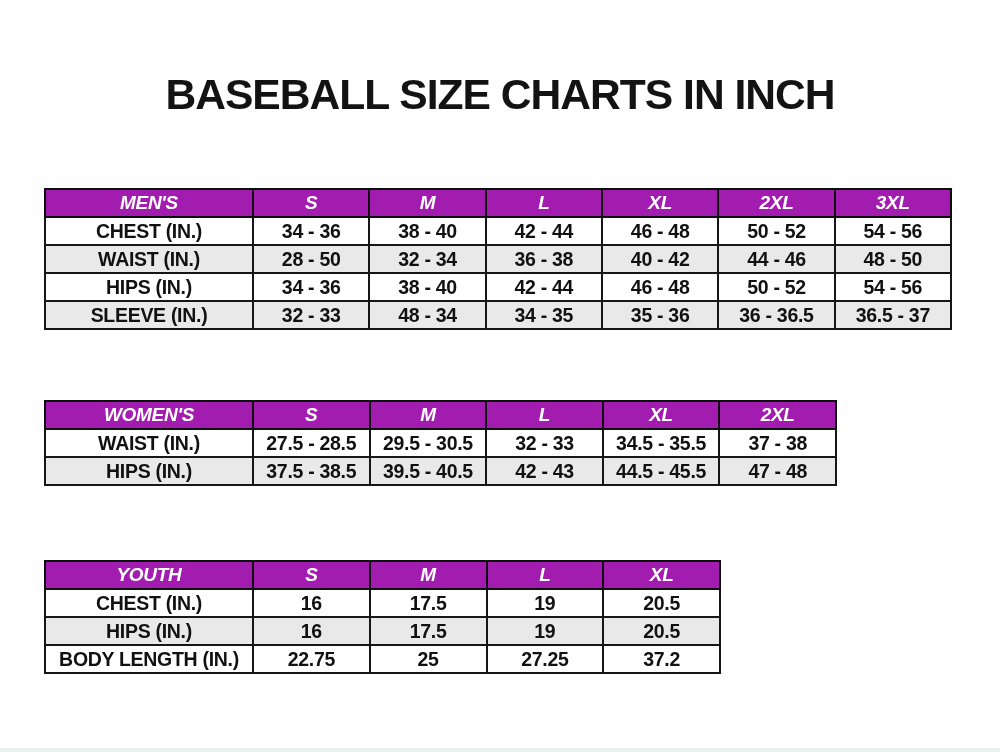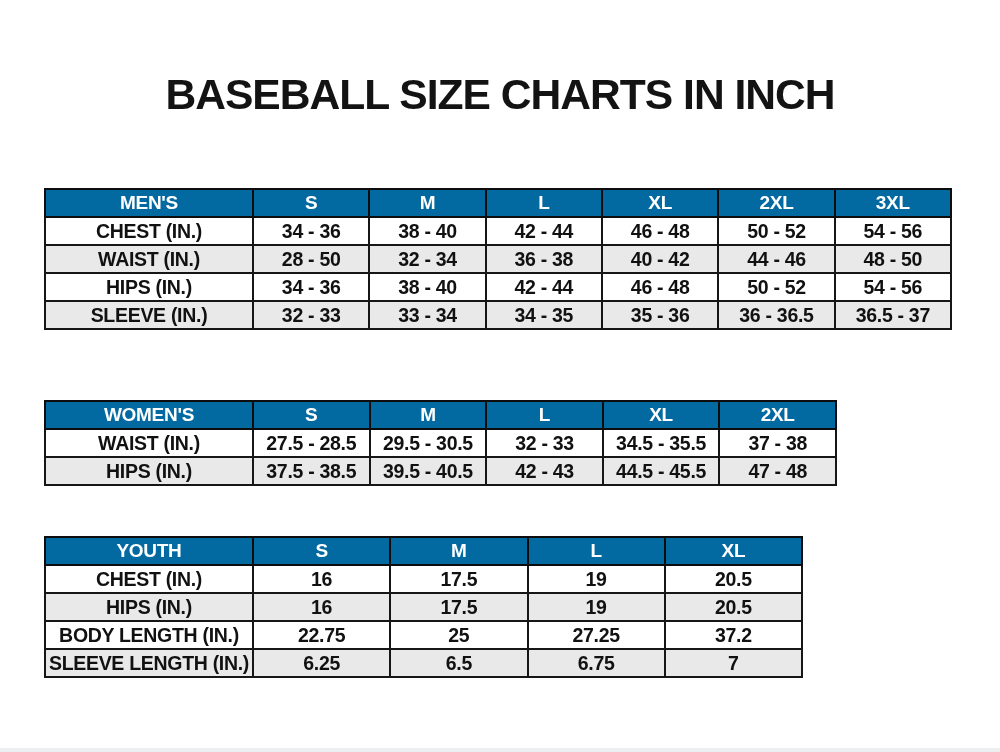--- a/index.html
+++ b/index.html
@@ -30,40 +30,41 @@
   }
   .size-table {
     position: absolute;
     left: 44px;
     border-collapse: collapse;
     table-layout: fixed;
     border: 2px solid #161616;
   }
   .size-table.tbl-mens   { top: 188px; width: 908px; }
   .size-table.tbl-womens { top: 400px; width: 793px; }
-  .size-table.tbl-youth  { top: 536px; width: 759px; }
+  .size-table.tbl-youth  { top: 560px; width: 677px; }
 
   .size-table th,
   .size-table td {
     border: 2px solid #161616;
     height: 26px;
     line-height: 26px;
     padding: 0;
     text-align: center;
     font-weight: bold;
     font-size: 19.5px;
     letter-spacing: -0.3px;
     white-space: nowrap;
     overflow: hidden;
   }
   .size-table thead th {
-    background: #0369a1;
+    background: #a21caf;
     color: #ffffff;
     border-color: #0d0d0d;
     font-size: 19px;
+    font-style: italic;
   }
   .size-table tbody td {
     background: #ffffff;
   }
   .size-table tbody tr:nth-child(even) td {
     background: #e9e9e9;
   }
   
   .bottom-scan-band {
     position: absolute;
@@ -126,21 +127,21 @@
           <td>34 - 36</td>
           <td>38 - 40</td>
           <td>42 - 44</td>
           <td>46 - 48</td>
           <td>50 - 52</td>
           <td>54 - 56</td>
         </tr>
         <tr>
           <td>SLEEVE (IN.)</td>
           <td>32 - 33</td>
-          <td>33 - 34</td>
+          <td>48 - 34</td>
           <td>34 - 35</td>
           <td>35 - 36</td>
           <td>36 - 36.5</td>
           <td>36.5 - 37</td>
         </tr>
       </tbody>
     </table>
 
   <table class="size-table tbl-womens">
       <colgroup>
@@ -213,25 +214,18 @@
           <td>19</td>
           <td>20.5</td>
         </tr>
         <tr>
           <td>BODY LENGTH (IN.)</td>
           <td>22.75</td>
           <td>25</td>
           <td>27.25</td>
           <td>37.2</td>
         </tr>
-        <tr>
-          <td>SLEEVE LENGTH (IN.)</td>
-          <td>6.25</td>
-          <td>6.5</td>
-          <td>6.75</td>
-          <td>7</td>
-        </tr>
       </tbody>
     </table>
 
   <div class="bottom-scan-band"></div>
 
 </main>
 
 </body></html>

